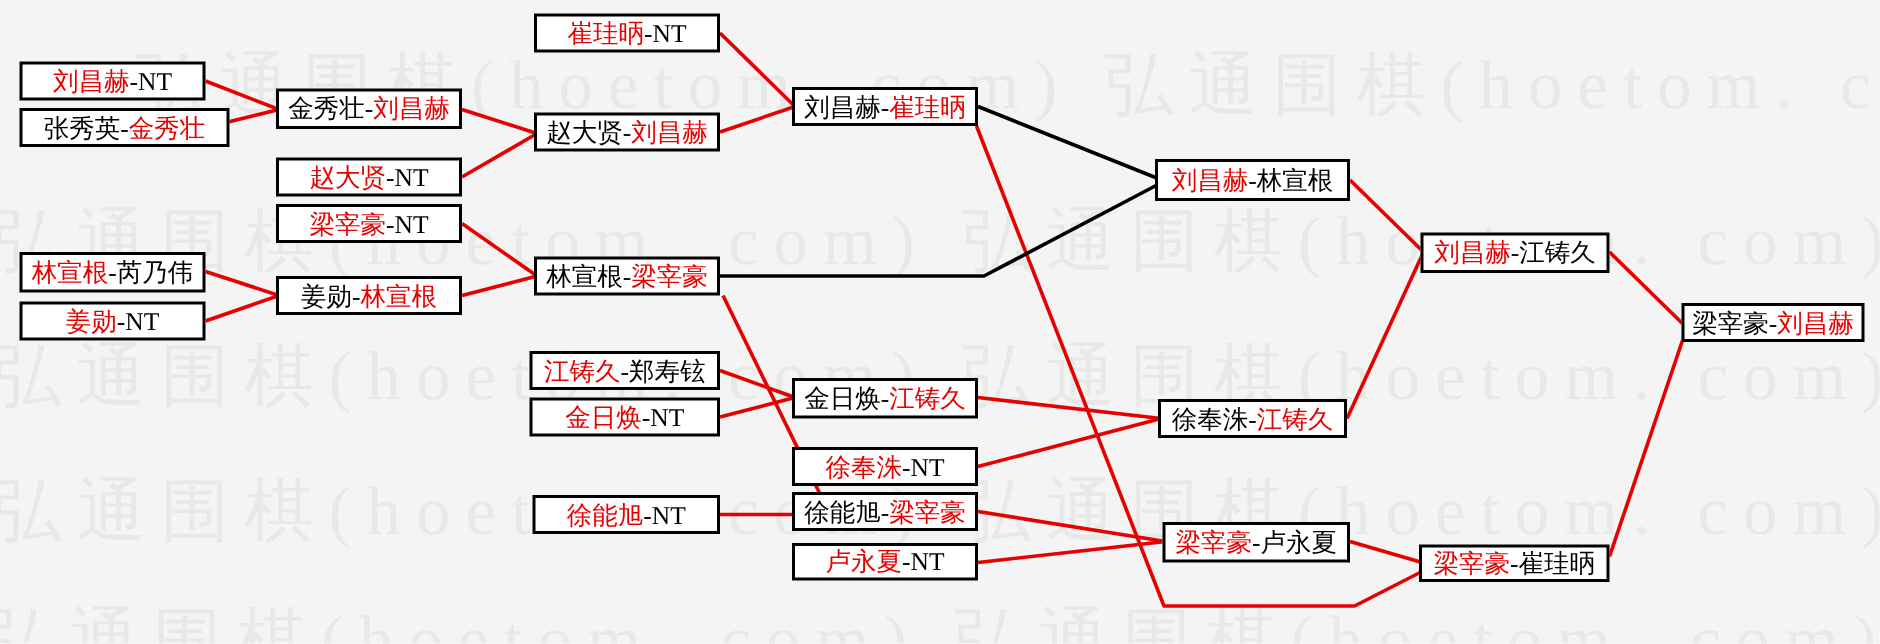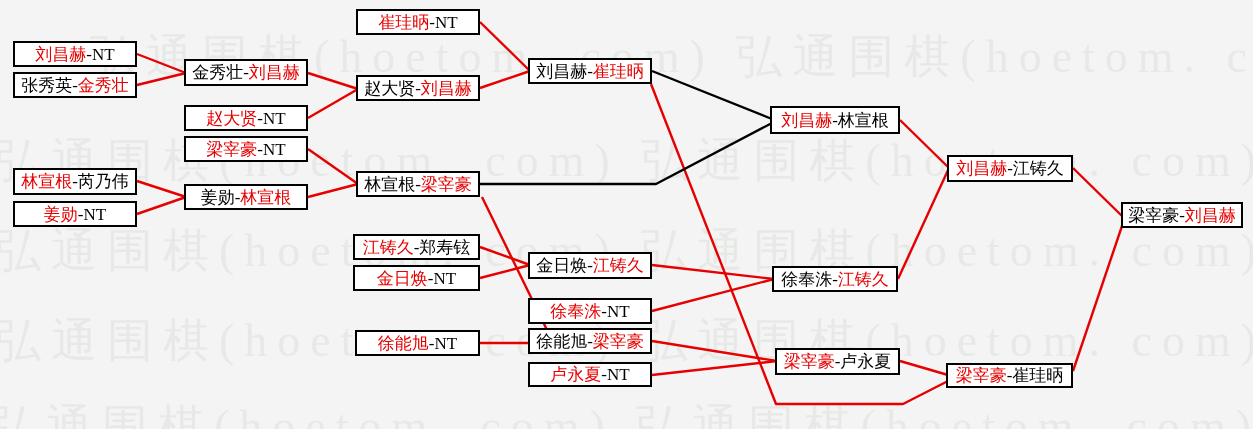--- a/index.html
+++ b/index.html
@@ -81,21 +81,21 @@
       <polyline points="651,84 776,404 903,404 948,381" fill="none" stroke="#e60000" stroke-width="2.4" stroke-linejoin="round"></polyline>
       <polyline points="652,71 772,119" fill="none" stroke="#000000" stroke-width="2.4" stroke-linejoin="round"></polyline>
       <polyline points="480,184 656,184 772,123" fill="none" stroke="#000000" stroke-width="2.4" stroke-linejoin="round"></polyline>
     </svg>
   <div id="node-layer">
       <div class="match-box" style="left: 13px; top: 41px; width: 124px; height: 26px;">
         <span class="p-red">刘昌赫</span>
         <span class="p-black">-</span>
         <span class="p-black">NT</span>
       </div>
-      <div class="match-box" style="left: 13px; top: 72px; width: 124px; height: 26px;">
+      <div class="match-box" style="left: 13px; top: 72px; width: 140px; height: 26px;">
         <span class="p-black">张秀英</span>
         <span class="p-black">-</span>
         <span class="p-red">金秀壮</span>
       </div>
       <div class="match-box" style="left: 13px; top: 168px; width: 124px; height: 27px;">
         <span class="p-red">林宣根</span>
         <span class="p-black">-</span>
         <span class="p-black">芮乃伟</span>
       </div>
       <div class="match-box" style="left: 13px; top: 201px; width: 124px; height: 26px;">

